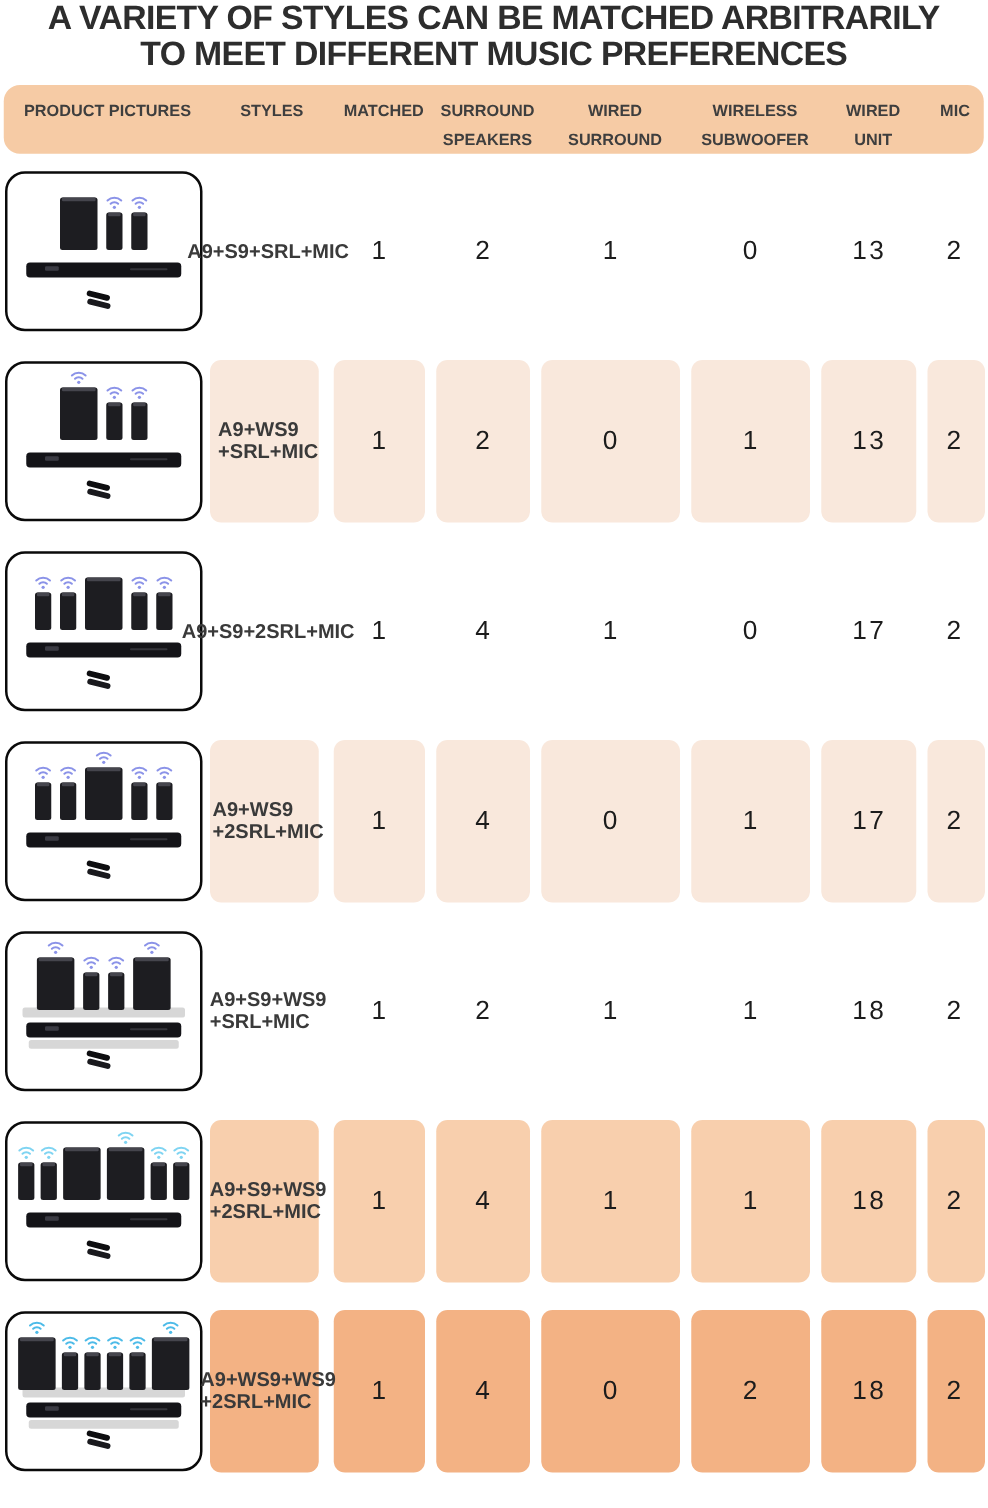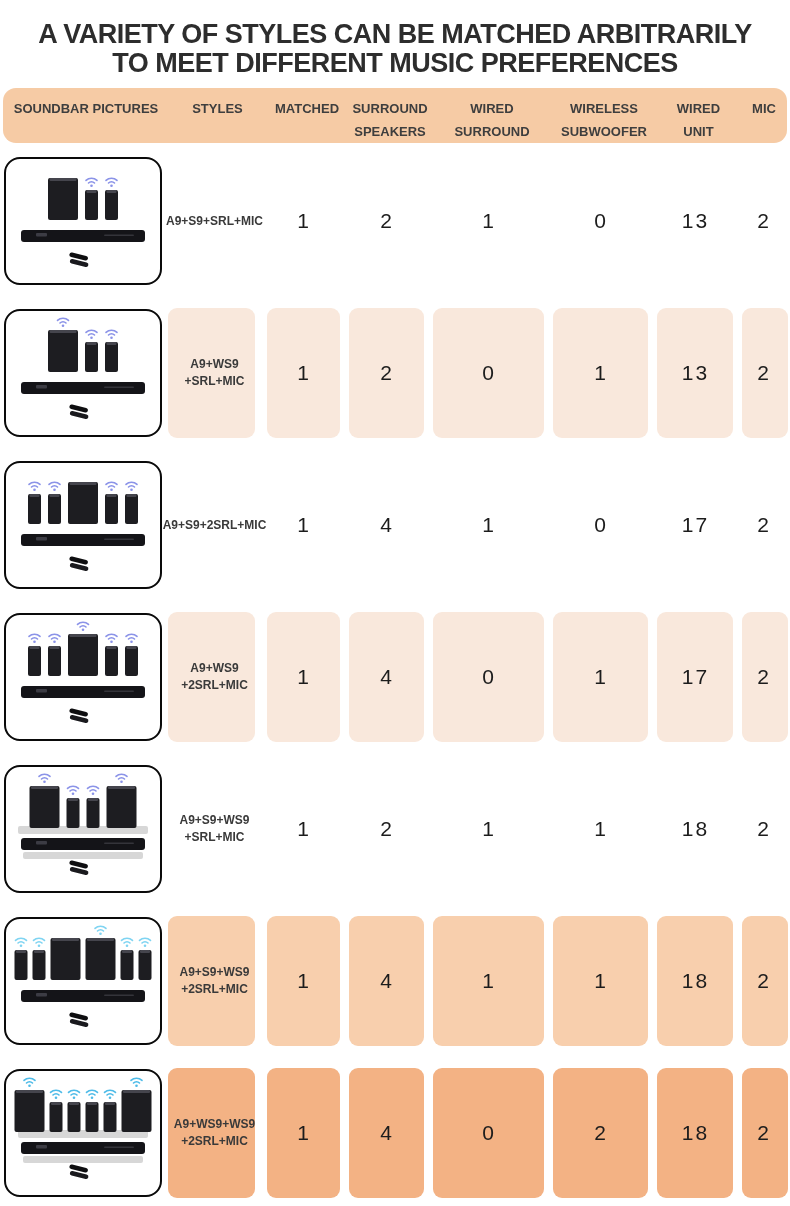--- a/index.html
+++ b/index.html
@@ -10,21 +10,20 @@
     position: relative;
     width: 790px;
     height: 1206px;
     margin: 0 auto;
     background: #ffffff;
     overflow: hidden;
   }
 
   
   .title {
-    padding-top: 20px;
     text-align: center;
     color: var(--title-text, #2d2d2d);
     font-weight: bold;
     font-size: 27px;
     line-height: 29px;
     letter-spacing: -0.5px;
     white-space: nowrap;
   }
 
   
@@ -78,25 +77,25 @@
     position: relative;
     z-index: 1;
     font-size: 21px;
     font-weight: 400;
     letter-spacing: 2px;
     color: var(--value-text, #1c1c1c);
   }
   .model-text {
     position: relative;
     z-index: 1;
-    font-size: 12px;
+    font-size: 16px;
     font-weight: bold;
     line-height: 17px;
     color: #3a3a3a;
-    text-align: center;
+    text-align: left;
     white-space: pre-line;
   }
 
   
   .pic-cell { justify-content: flex-start; }
   .pic-frame {
     width: 158px;
     height: 128px;
     margin-left: 4px;
     border: 2px solid var(--frame-border, #0a0a0a);
@@ -113,21 +112,21 @@
 <body>
 
 <div class="page">
 
   <div class="title">
     <div>A VARIETY OF STYLES CAN BE MATCHED ARBITRARILY</div>
     <div>TO MEET DIFFERENT MUSIC PREFERENCES</div>
   </div>
 
   <div class="header-bar grid-cols" id="header-bar">
-  <div class="col-h">SOUNDBAR PICTURES</div>
+  <div class="col-h">PRODUCT PICTURES</div>
 
   <div class="col-h">STYLES</div>
 
   <div class="col-h">MATCHED</div>
 
   <div class="col-h">SURROUND
 SPEAKERS</div>
 
   <div class="col-h">WIRED
 SURROUND</div>

